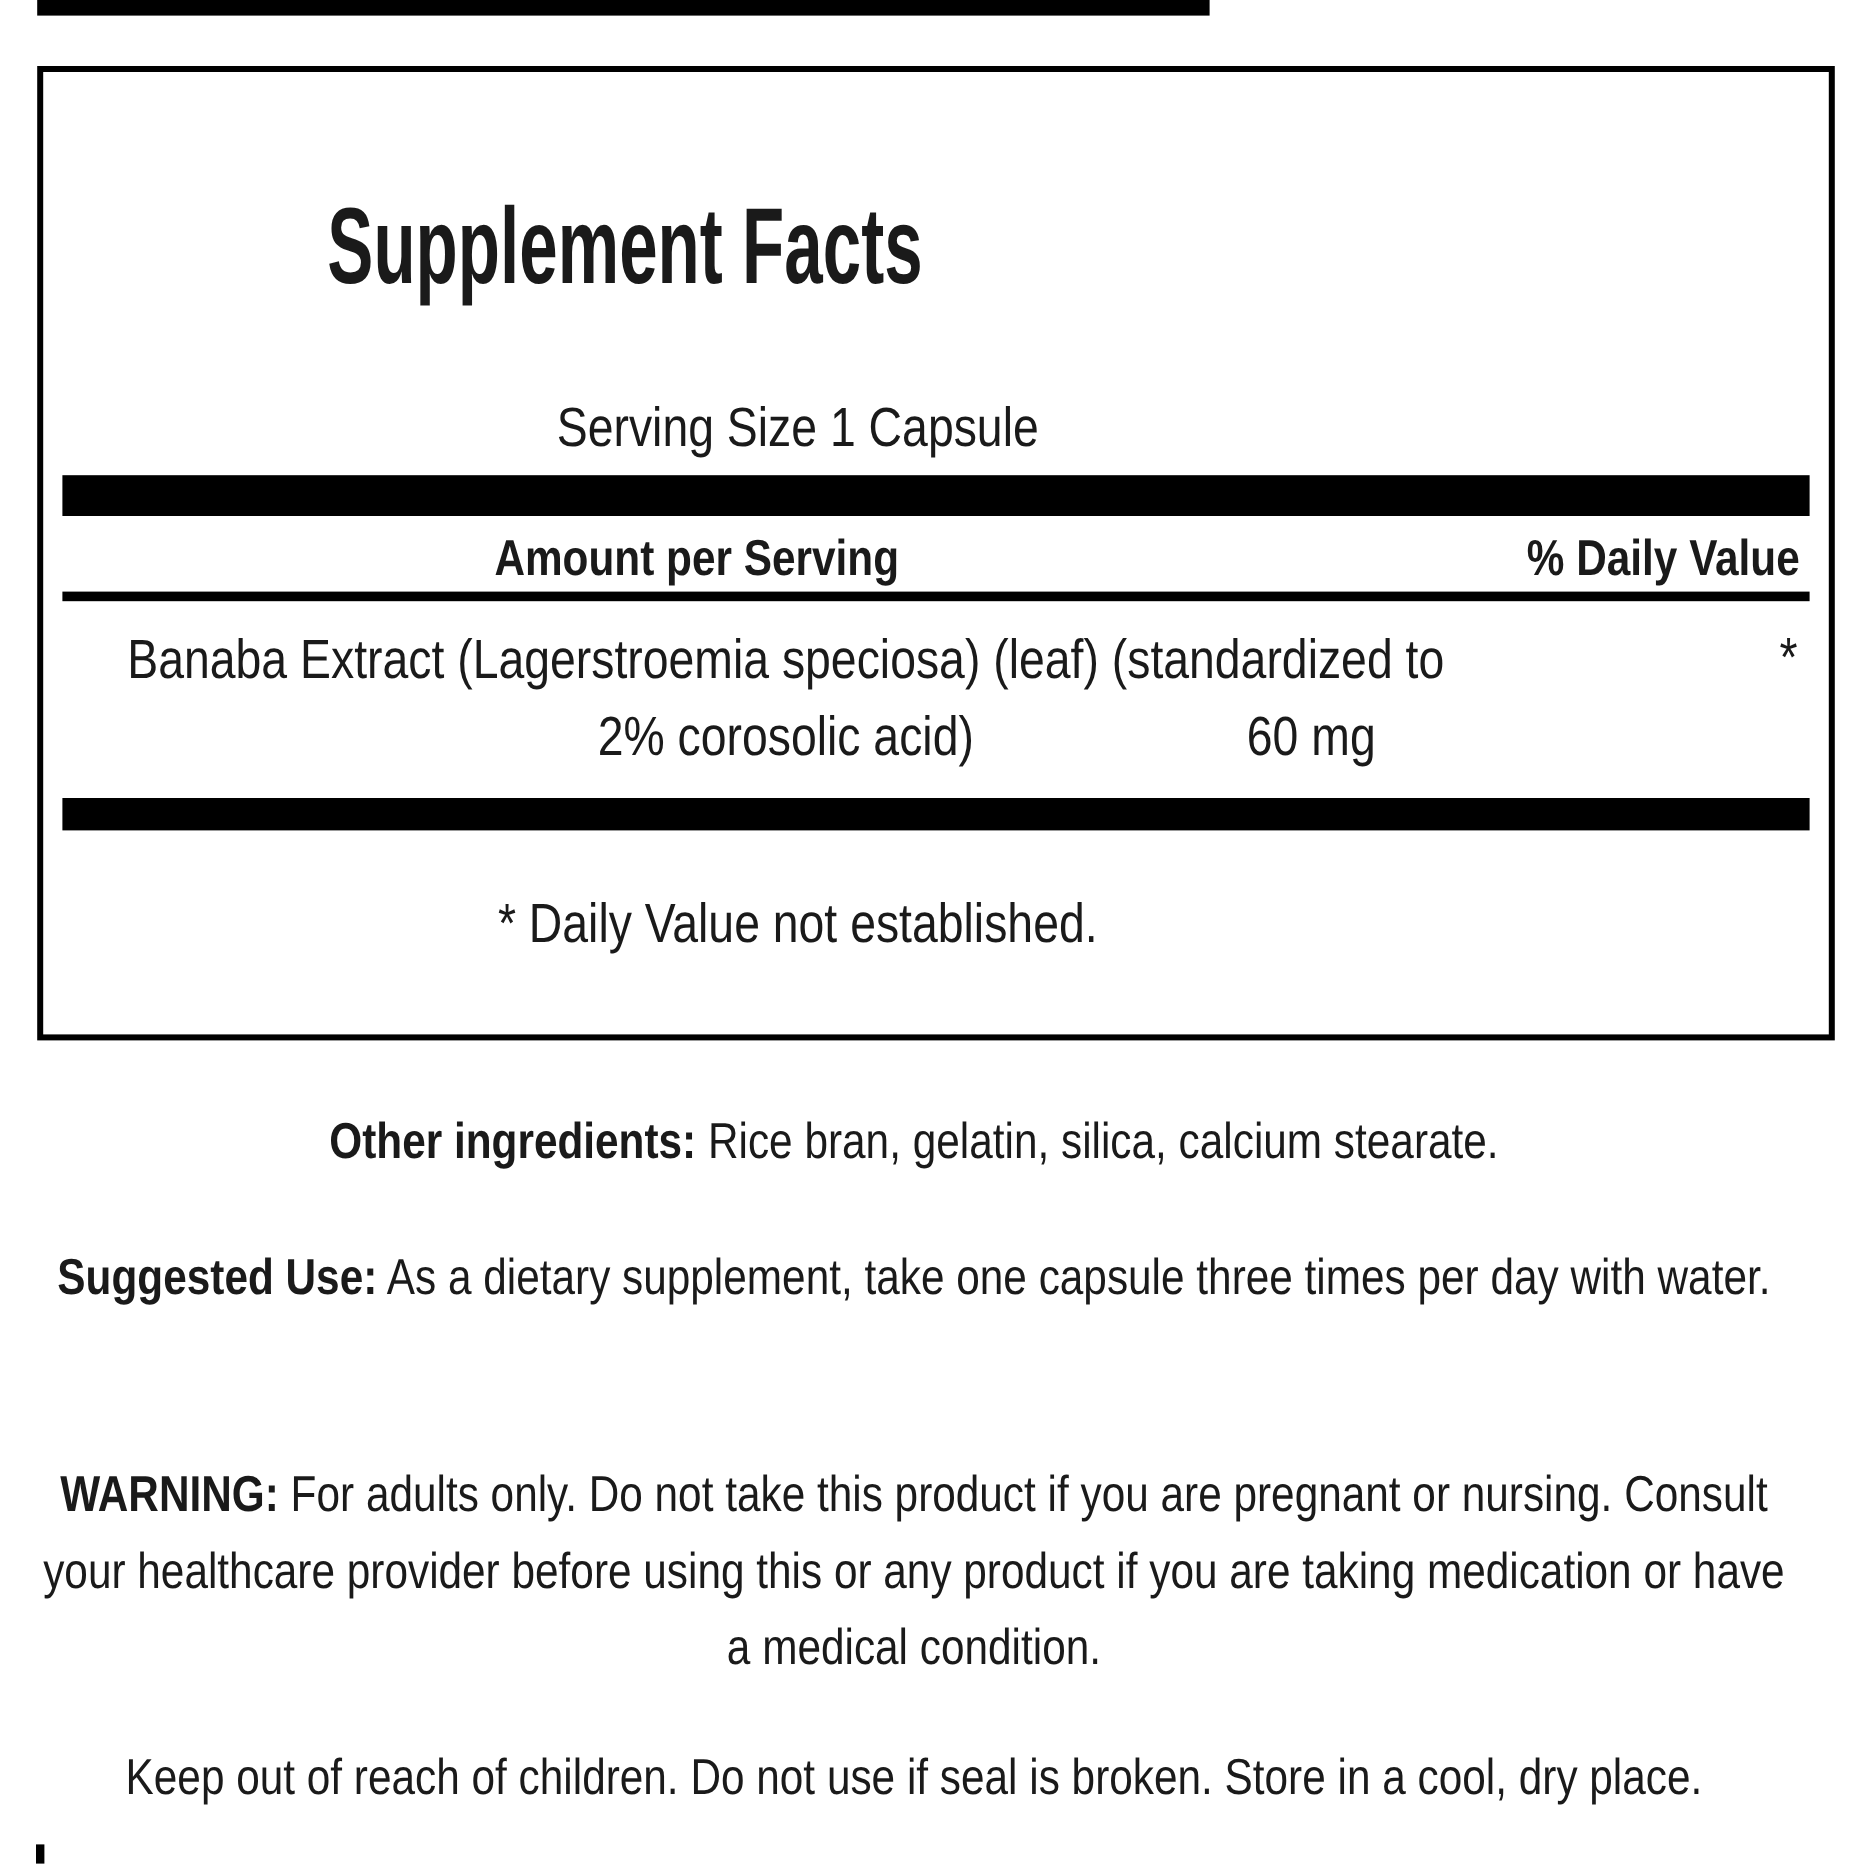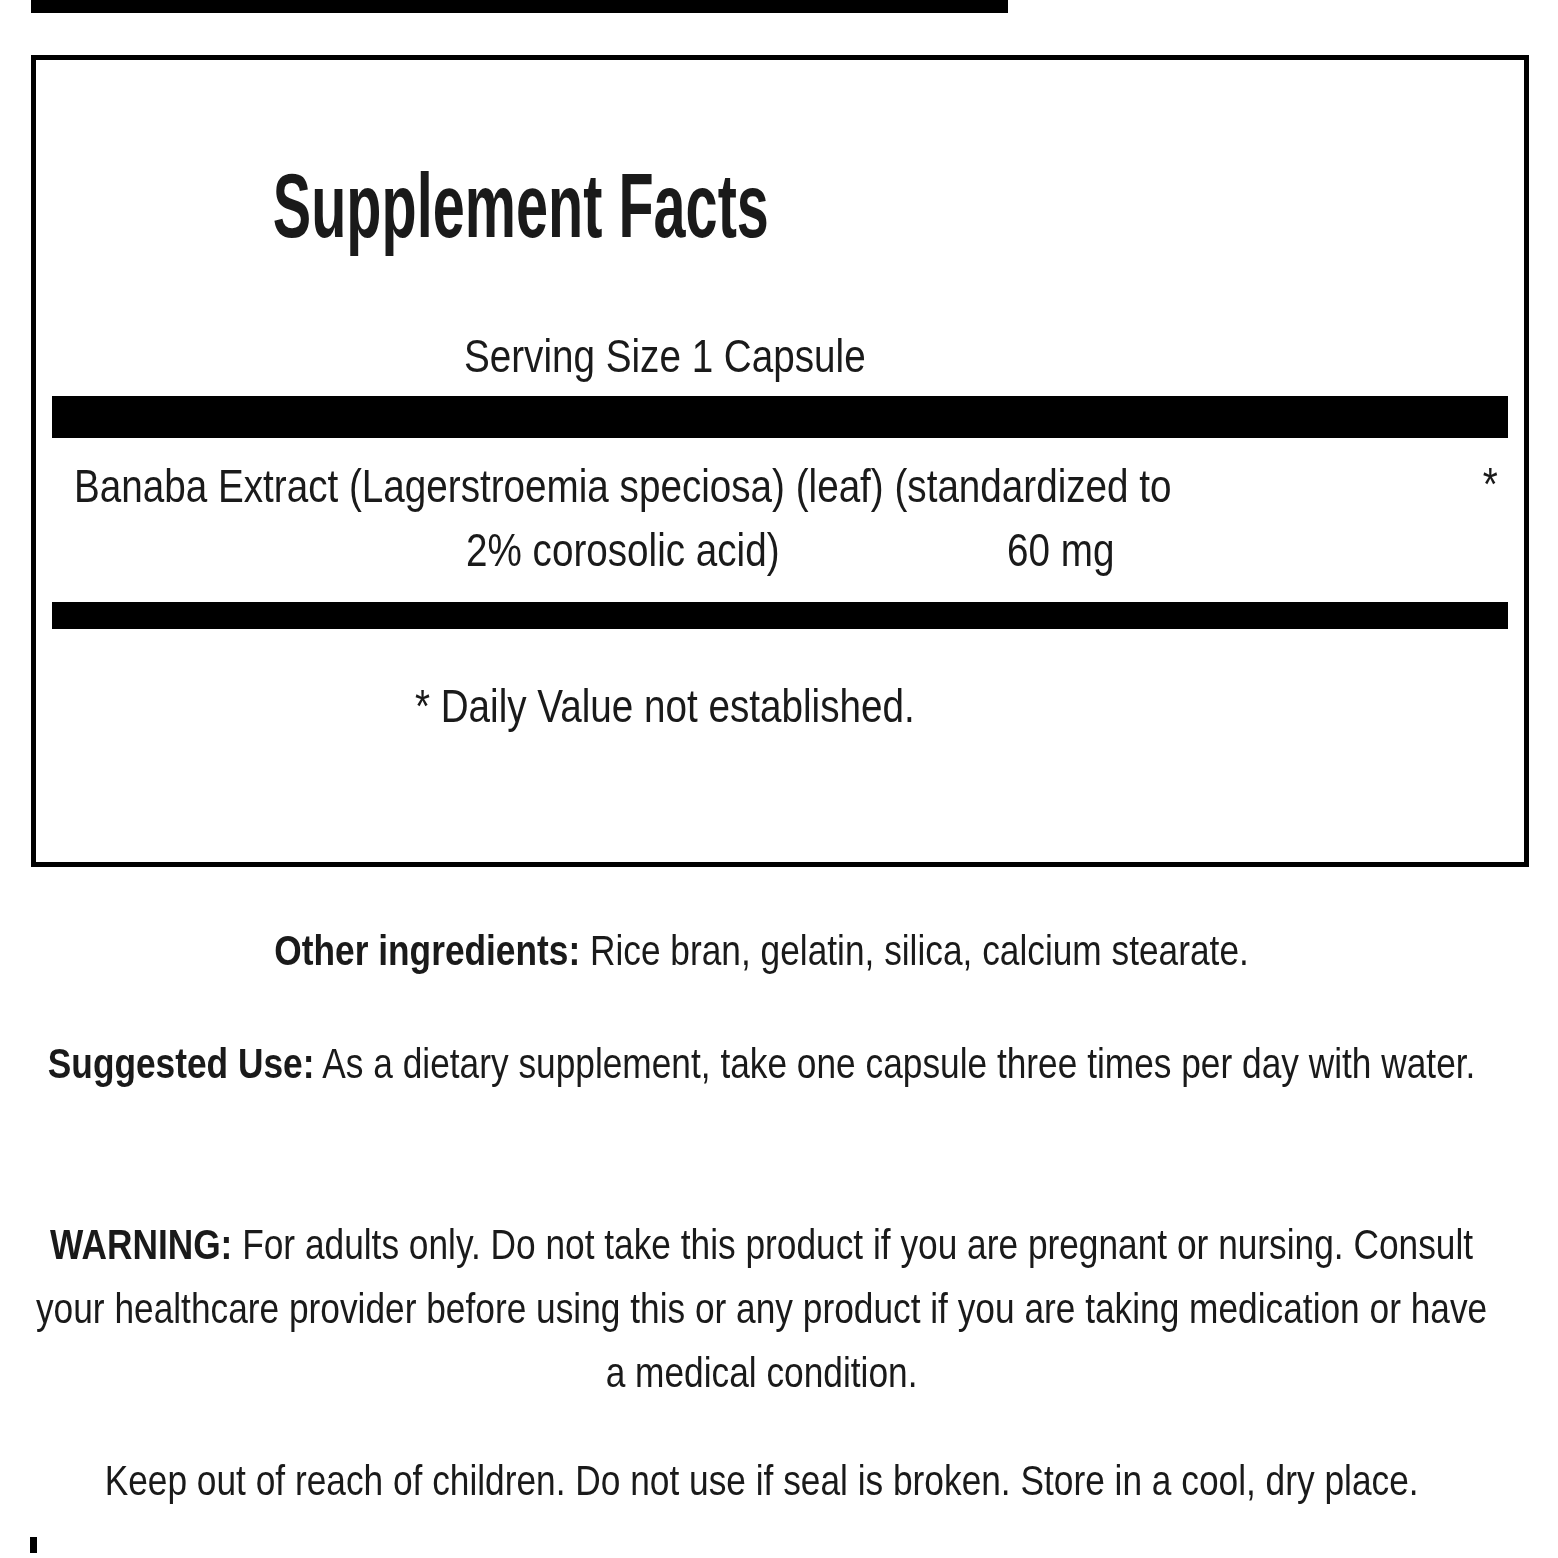--- a/index.html
+++ b/index.html
@@ -52,21 +52,21 @@
     position: absolute; left: 352px; top: 14px;
     font-size: 42px; line-height: 42px; font-weight: bold;
     transform: scaleX(0.84); transform-origin: 0 0; white-space: nowrap;
   }
   .hdr-dv {
     position: absolute; right: 0; top: 14px;
     font-size: 42px; line-height: 42px; font-weight: bold;
     transform: scaleX(0.84); transform-origin: 100% 0; white-space: nowrap;
   }
 
-  .ing-row { position: relative; height: 164px; box-sizing: border-box; padding-top: 16px; }
+  .ing-row { position: relative; height: 164px; box-sizing: border-box; padding-top: 16px; margin-left: 32px; }
   .ing-name {
     width: 1340px; font-size: 46px; line-height: 64px;
     transform: scaleX(0.84); transform-origin: 0 0;
   }
   .ing-amt {
     position: absolute; left: 947px; top: 80px;
     font-size: 46px; line-height: 64px;
     transform: scaleX(0.84); transform-origin: 0 0; white-space: nowrap;
   }
   .ing-dv {
@@ -100,20 +100,24 @@
 
   <div class="top-bar"></div>
 
   <div class="facts-box">
     <h1 class="title">Supplement Facts</h1>
 
     <div class="serving">Serving Size 1 Capsule</div>
 
     <div class="bar thick"></div>
 
+    <div class="hdr-row">
+      <span class="hdr-amount">Amount per Serving</span>
+      <span class="hdr-dv">% Daily Value</span>
+    </div>
 
     <div class="bar thin"></div>
 
     <div class="ing-row">
       <div class="ing-name">Banaba Extract (Lagerstroemia speciosa) (leaf) (standardized to 2% corosolic acid)</div>
       <span class="ing-amt">60 mg</span>
       <span class="ing-dv">*</span>
     </div>
 
     <div class="bar thick2"></div>

